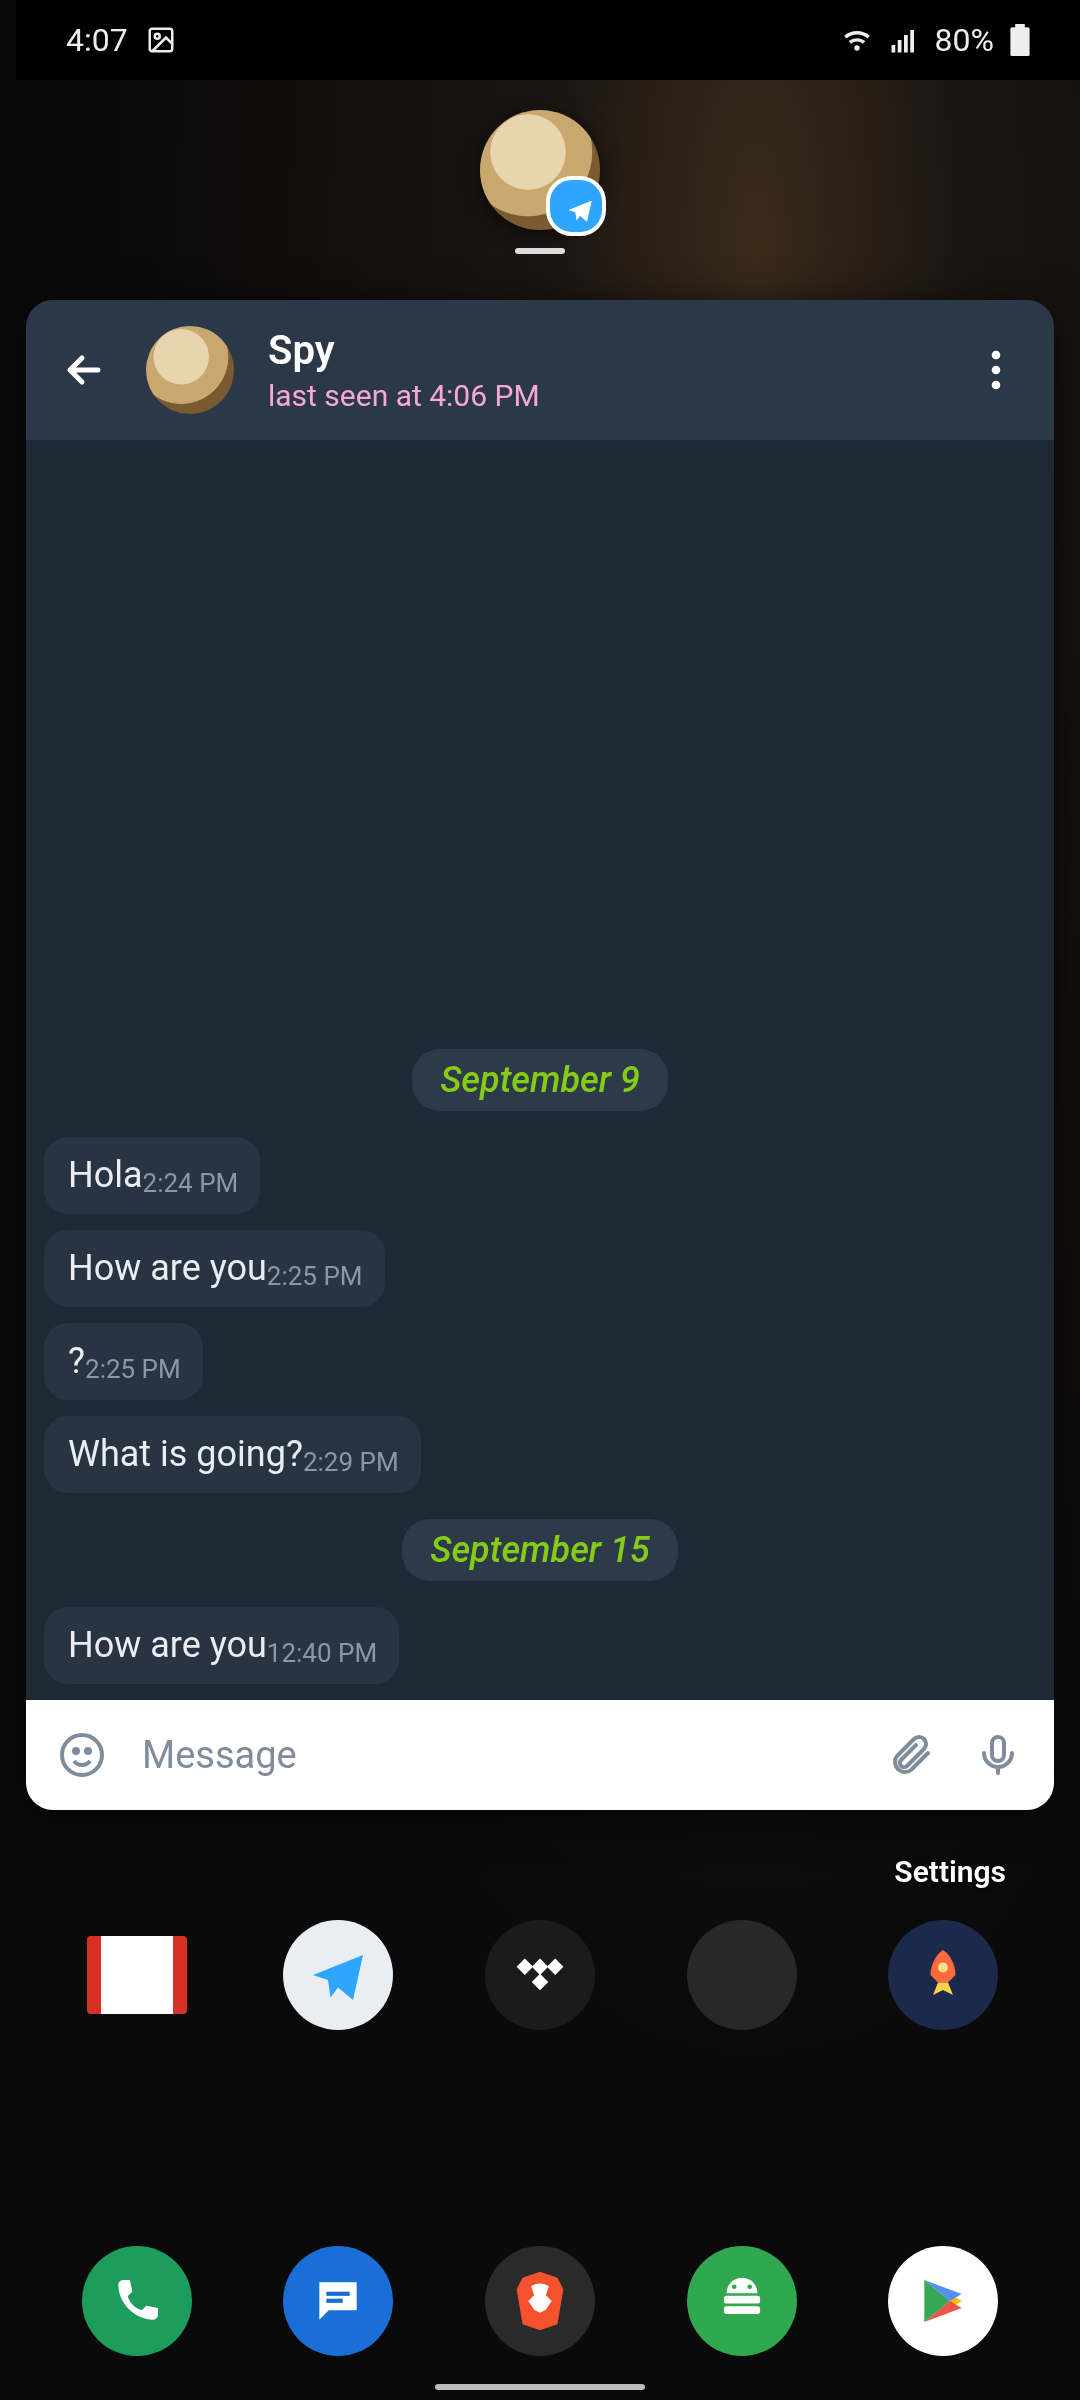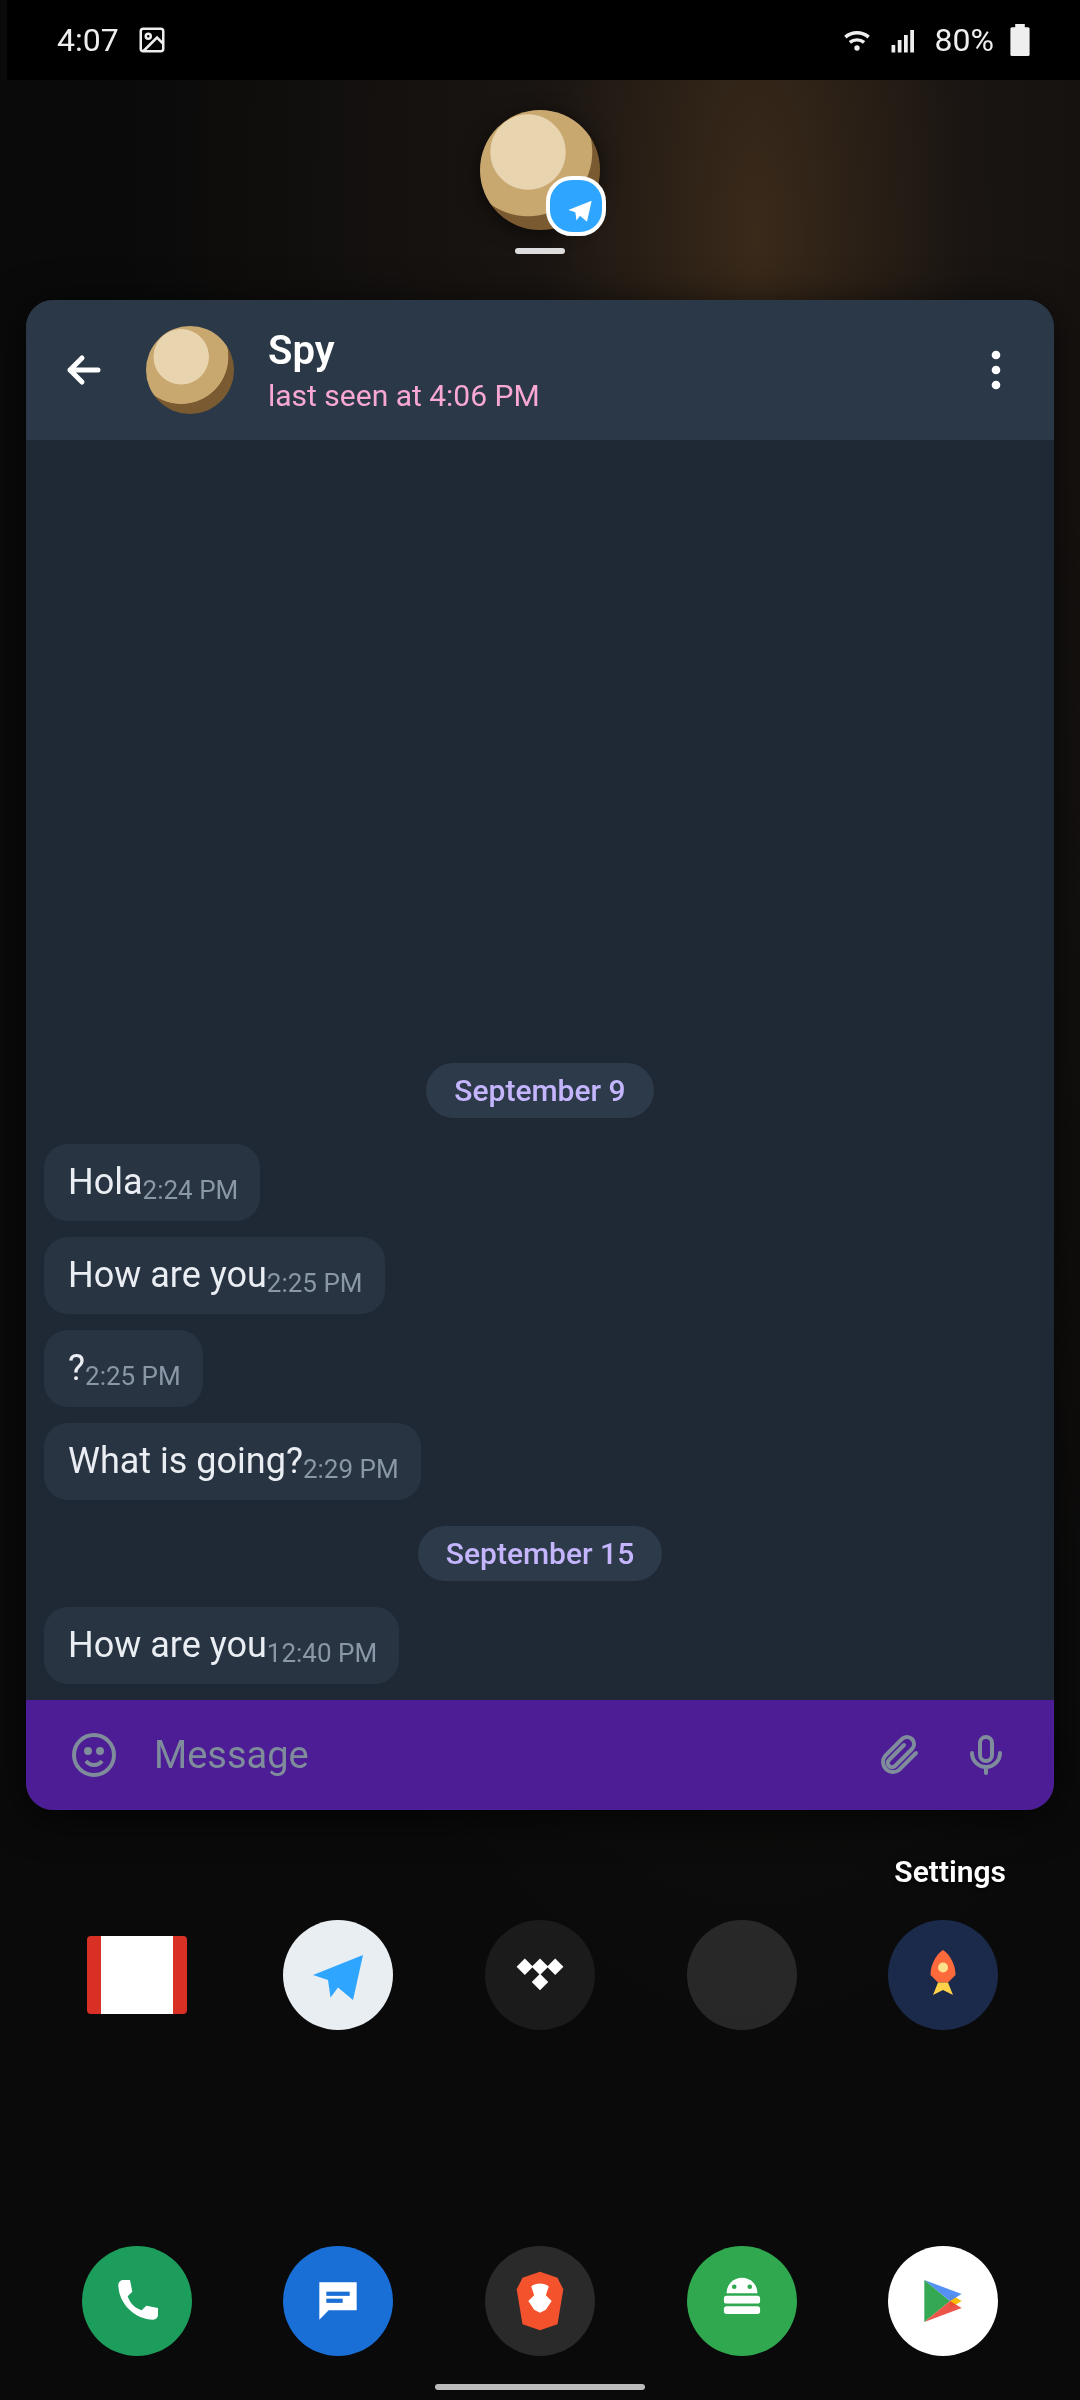--- a/index.html
+++ b/index.html
@@ -4,21 +4,21 @@
 <style>
   * { margin: 0; padding: 0; box-sizing: border-box; }
   html, body { width: 1080px; height: 2400px; overflow: hidden; font-family: Roboto, -apple-system, sans-serif; }
   body {
     background: #1a1a1a radial-gradient(ellipse at 70% 10%, #3a2a1a 0%, #1a1512 20%, #0a0a0a 60%);
     position: relative;
     color: #fff;
   }
   
   .status-bar {
-    position: absolute; top: 0; left: 7px; right: 0;
+    position: absolute; top: 0; left: 16px; right: 0;
     height: 80px; display: flex; align-items: center;
     padding: 0 50px; font-size: 32px; color: #eee;
     background: #000;
   }
   .status-left { display: flex; align-items: center; gap: 18px; }
   .status-right { margin-left: auto; display: flex; align-items: center; gap: 16px; }
   .ic { display: inline-flex; }
 
   
   .chat-head {
@@ -57,33 +57,33 @@
     background: radial-gradient(circle at 40% 35%, #e8d5b0 0 35%, #c9a870 36% 60%, #7a5a30 61% 100%);
     flex-shrink: 0;
   }
   .title-block { display: flex; flex-direction: column; gap: 4px; }
   .title { font-size: 40px; font-weight: 600; color: #fff; }
   .subtitle { font-size: 30px; color: #f9a8d4; }
   .header-actions { margin-left: auto; padding: 20px; }
 
   .scroll { flex: 1; padding: 18px 18px 8px 18px; overflow: hidden; display: flex; flex-direction: column; }
   .spacer { flex: 1; }
-  .date-sep { align-self: center; background: #2d3a4a; color: #c4b5fd;
-    font-size: 30px; padding: 10px 28px; border-radius: 28px; margin: 18px 0; font-weight: 500; }
+  .date-sep { align-self: center; background: #2d3a4a; color: #84cc16;
+    font-size: 36px; padding: 10px 28px; border-radius: 28px; margin: 18px 0; font-weight: 500; font-style: italic; }
   .msg {
     align-self: flex-start; background: #283442; color: #eaeef3;
     border-radius: 24px; padding: 16px 22px 16px 24px; margin: 8px 0;
     display: flex; align-items: flex-end; max-width: 80%;
   }
   .msg .text { font-size: 36px; line-height: 1.25; }
   .msg .time { font-size: 26px; color: #8a97a6; }
 
   .input-row {
-    height: 110px; background: #4c1d95; display: flex; align-items: center;
-    padding: 0 40px; gap: 32px;
+    height: 110px; background: #ffffff; display: flex; align-items: center;
+    padding: 0 28px; gap: 32px;
   }
   .input-row .placeholder { font-size: 38px; color: #7f8c9b; flex: 1; }
   .icon-btn { width: 56px; height: 56px; display: flex; align-items: center; justify-content: center; color: #7f8c9b; }
 
   
   .settings-label {
     position: absolute; right: 74px; top: 1854px; font-size: 30px; font-weight: 600;
     text-shadow: 0 1px 4px #000;
   }
   .app-row {

